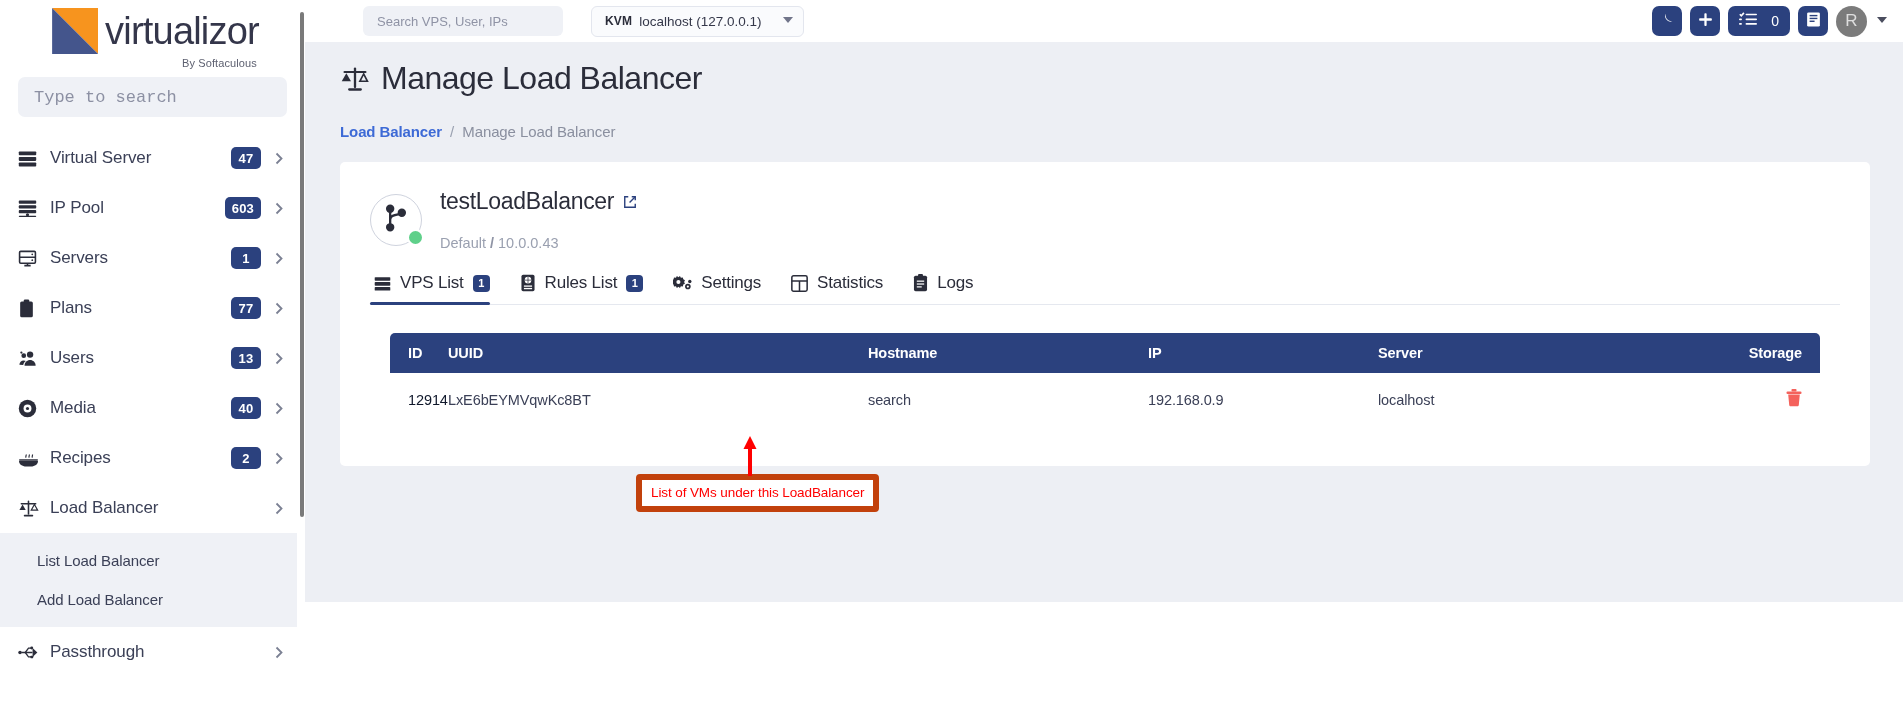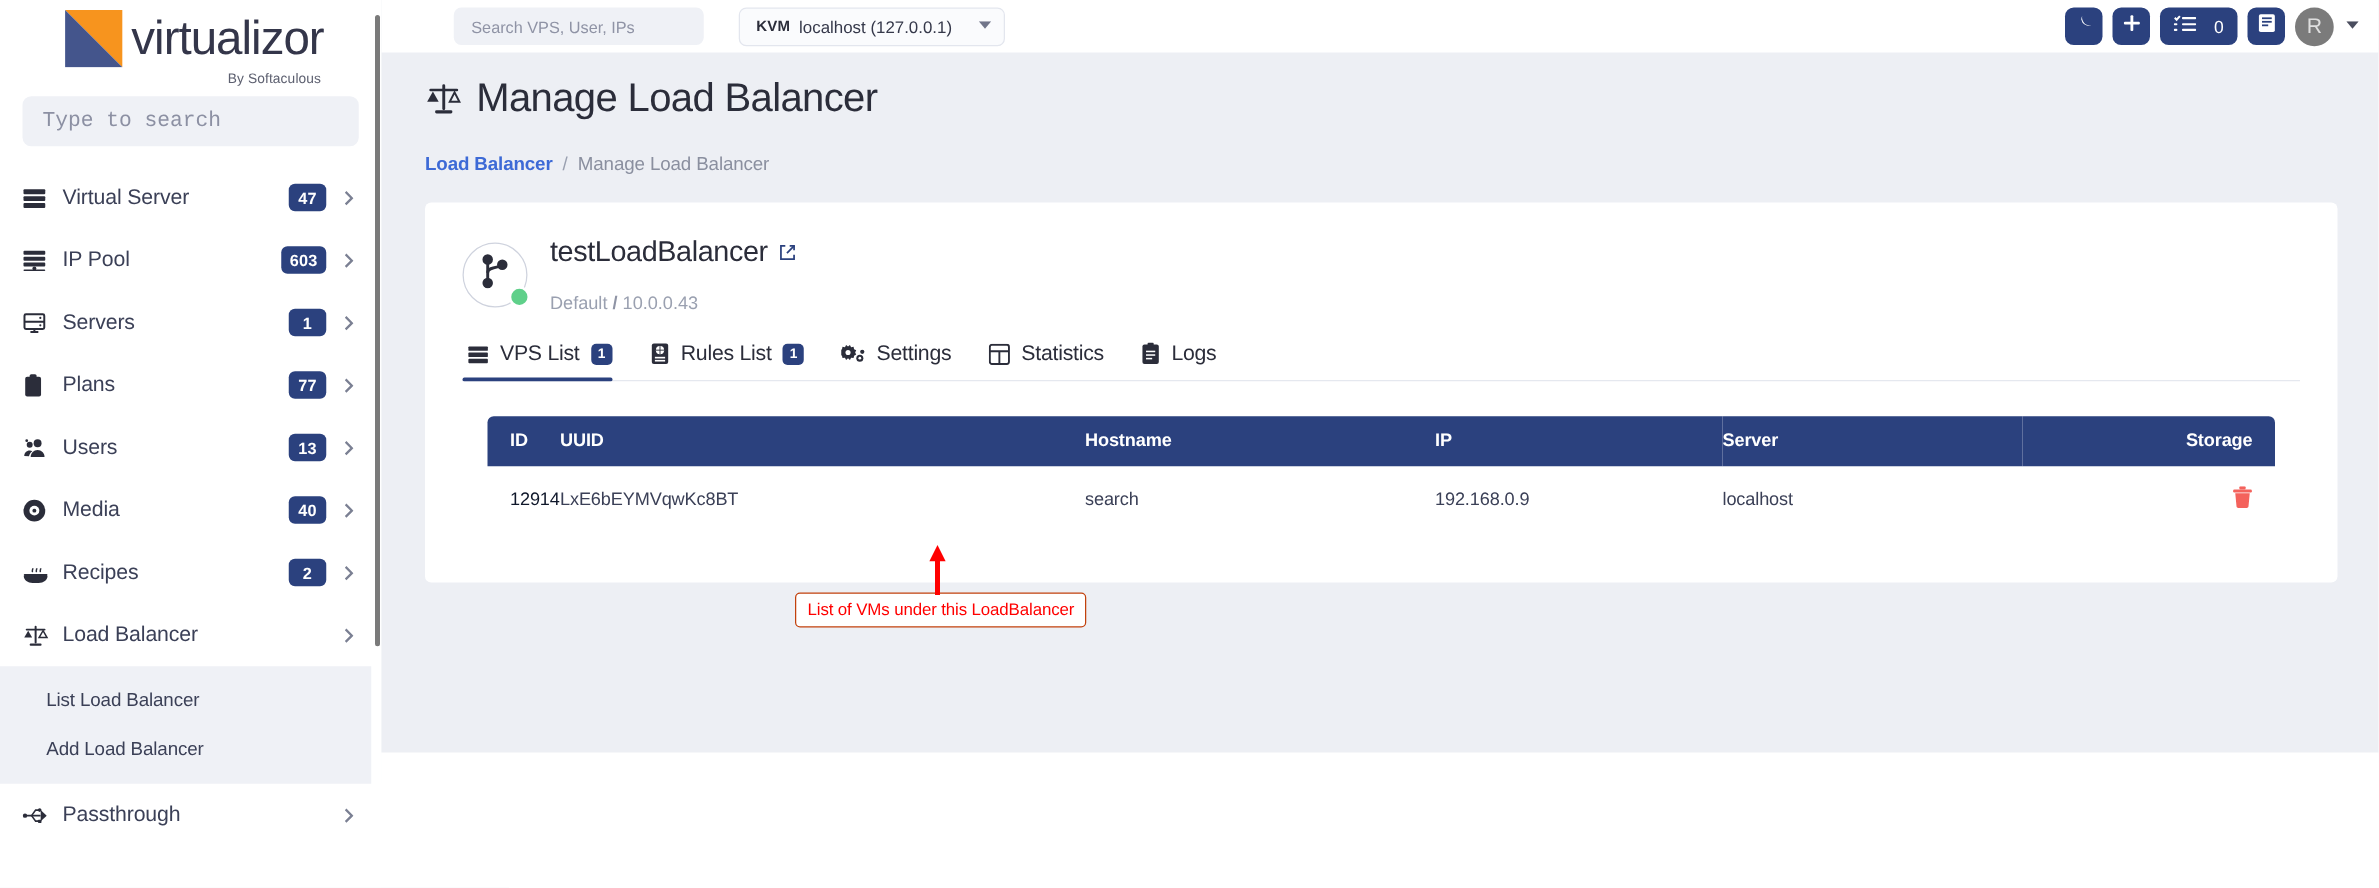--- a/index.html
+++ b/index.html
@@ -264,21 +264,21 @@
   td.idcell a { color: #0f172a; text-decoration: none; cursor: pointer;}
   .trash { color: #f4625c; cursor: pointer; display: inline-flex;}
 
   
   .anno {
     position: absolute;
     left: 331px; top: 432px;
     pointer-events: none;
   }
   .anno-box {
-    border: 1px solid #c2410c;
+    border: 6px solid #c2410c;
     border-radius: 4px;
     background: #ffffff;
     color: #ff0000;
     font-size: 13.5px;
     padding: 5px 9px 6px 9px;
     white-space: nowrap;
     font-weight: 400;
     letter-spacing: -0.1px;
   }
   .anno-arrow {

